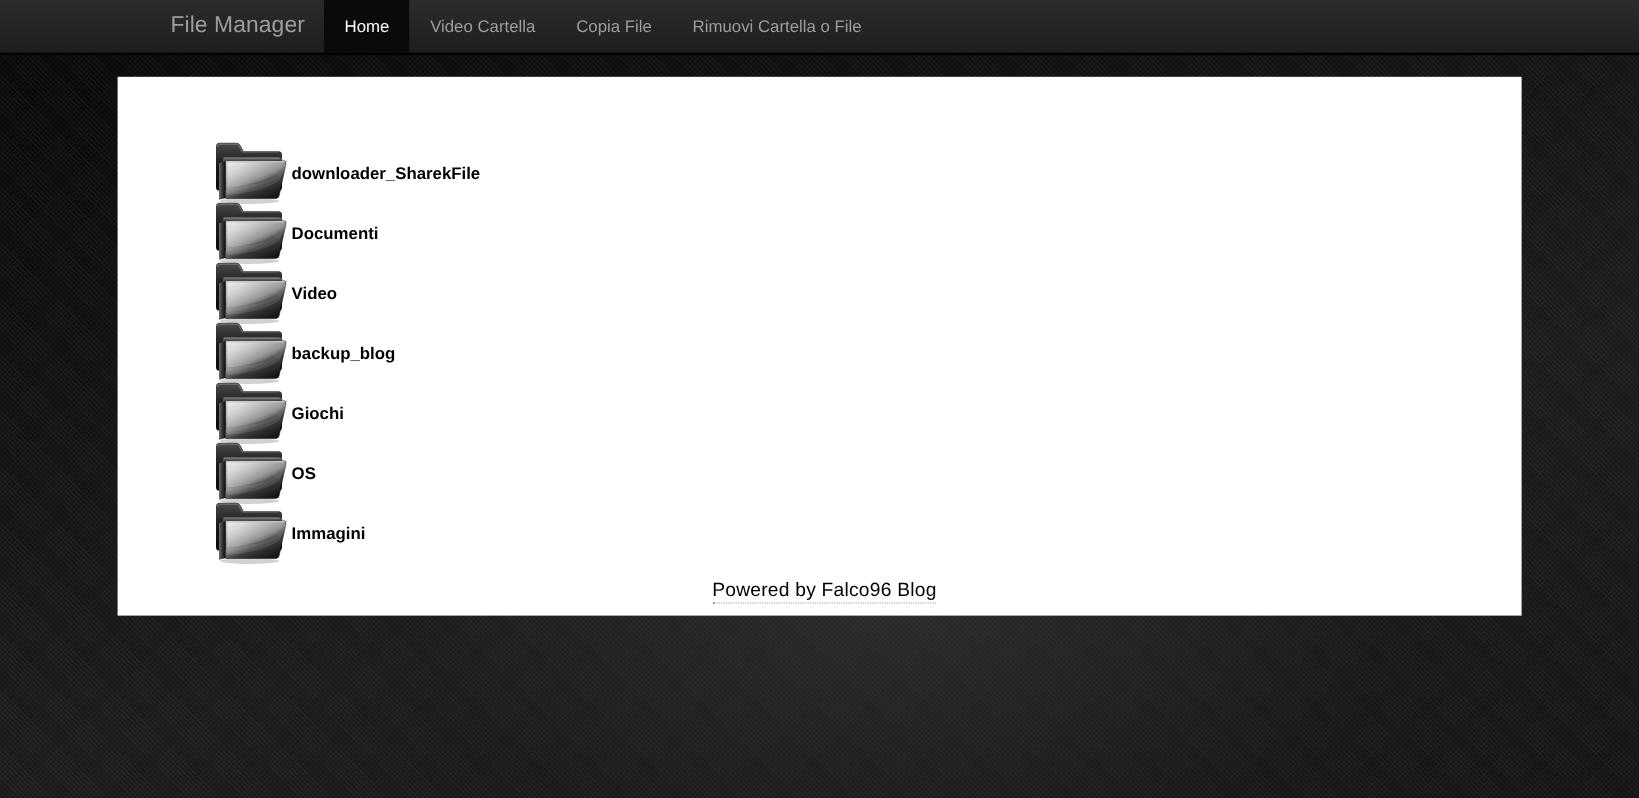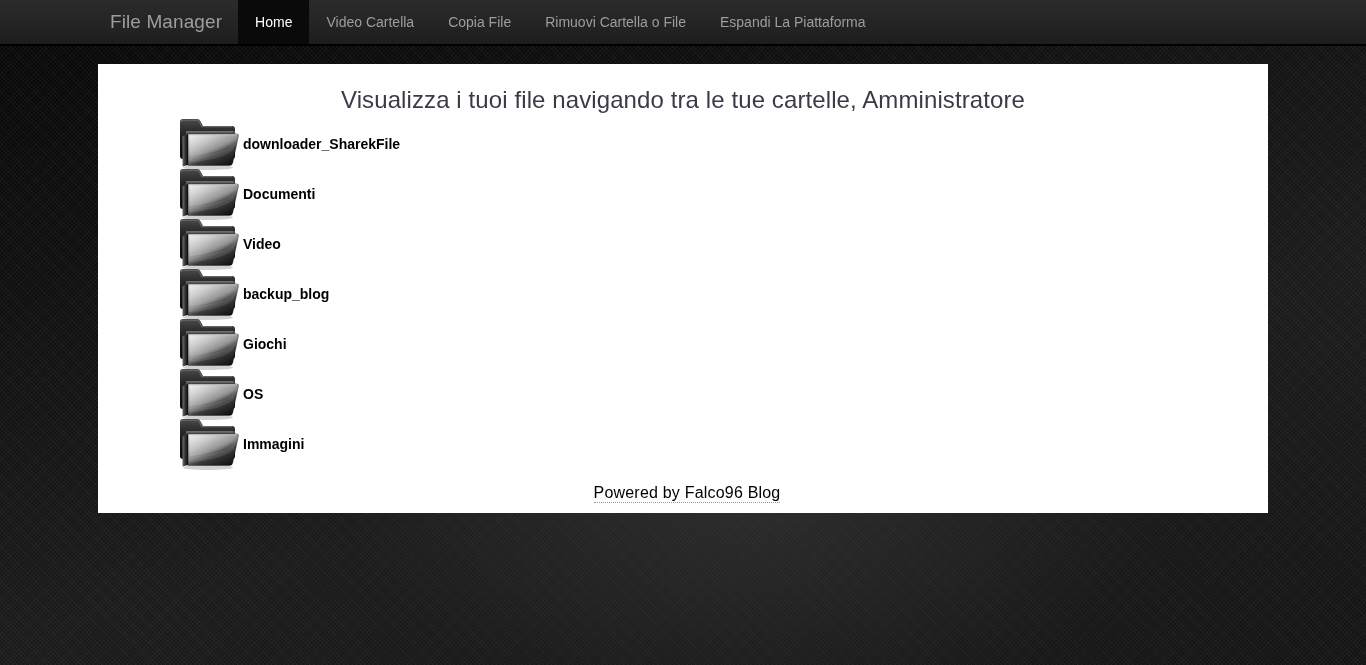--- a/index.html
+++ b/index.html
@@ -26,20 +26,21 @@
   .navbar {
     position: absolute;
     top: 0; left: 0;
     width: 1366px;
     height: 46px;
     background: linear-gradient(to bottom, #2b2b2b 0%, #242424 55%, #1d1d1d 100%);
     border-bottom: 2px solid #000000;
     display: flex;
     align-items: stretch;
     z-index: 10;
+    padding-left: 32px;
   }
   .nav-inner {
     display: flex;
     align-items: stretch;
     margin-left: 98px;
   }
   .brand {
     display: flex;
     align-items: center;
     padding: 0 16px 0 12px;
@@ -141,28 +142,26 @@
 <body>
 
 <div class="navbar">
   <div class="nav-inner">
     <a class="brand" href="#">File Manager</a>
     <div id="nav-items" style="display:flex;align-items:stretch;">
         <a class="nav-item active" href="#">Home</a>
         <a class="nav-item" href="#">Video Cartella</a>
         <a class="nav-item" href="#">Copia File</a>
         <a class="nav-item" href="#">Rimuovi Cartella o File</a>
-        <a class="nav-item" href="#">Espandi La Piattaforma</a>
       </div>
   </div>
 </div>
 
 <div class="panel">
 
-  <h1 class="page-title">Visualizza i tuoi file navigando tra le tue cartelle, Amministratore</h1>
 
   <ul class="folder-list" id="folder-list">
       <li class="folder-row">
         <span class="folder-icon">
           <svg width="62" height="55" viewBox="0 0 62 55">
             <defs>
               <linearGradient id="gBack" x1="0" y1="0" x2="0" y2="1">
                 <stop offset="0%" stop-color="#4a4a4a"></stop>
                 <stop offset="45%" stop-color="#1c1c1c"></stop>
                 <stop offset="100%" stop-color="#0a0a0a"></stop>

